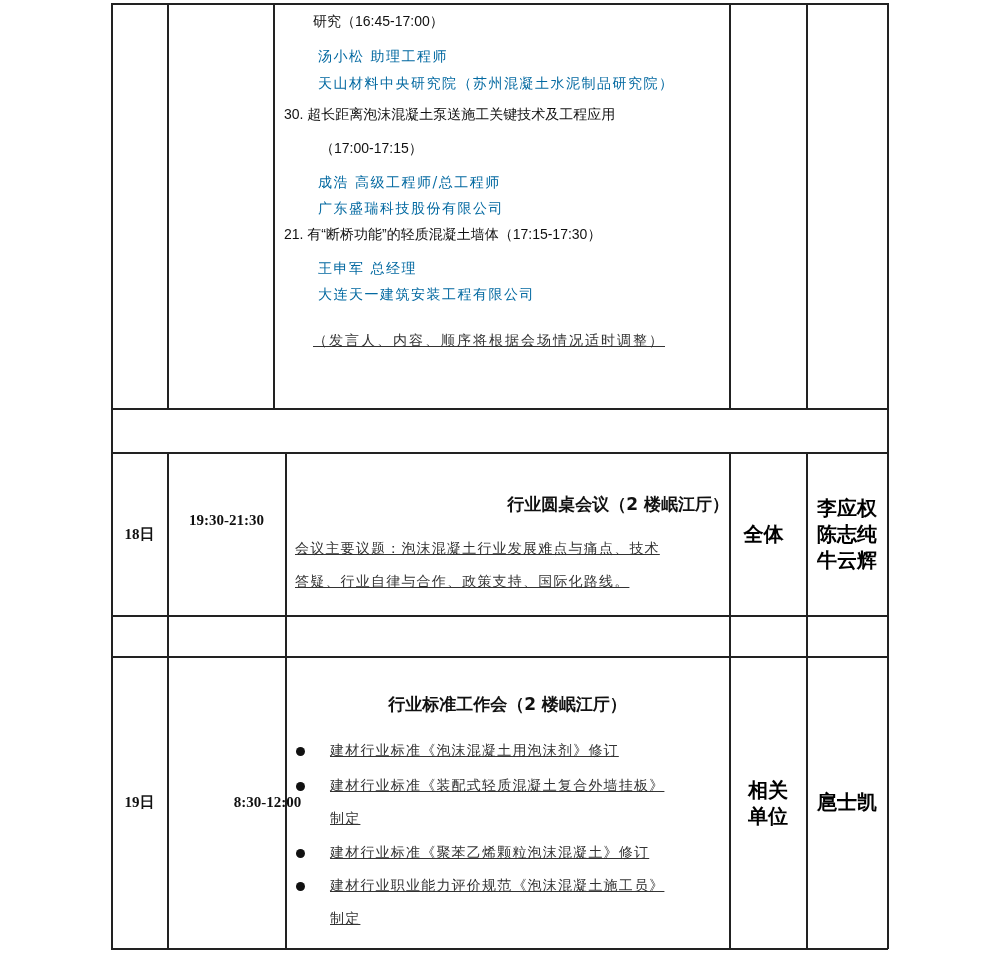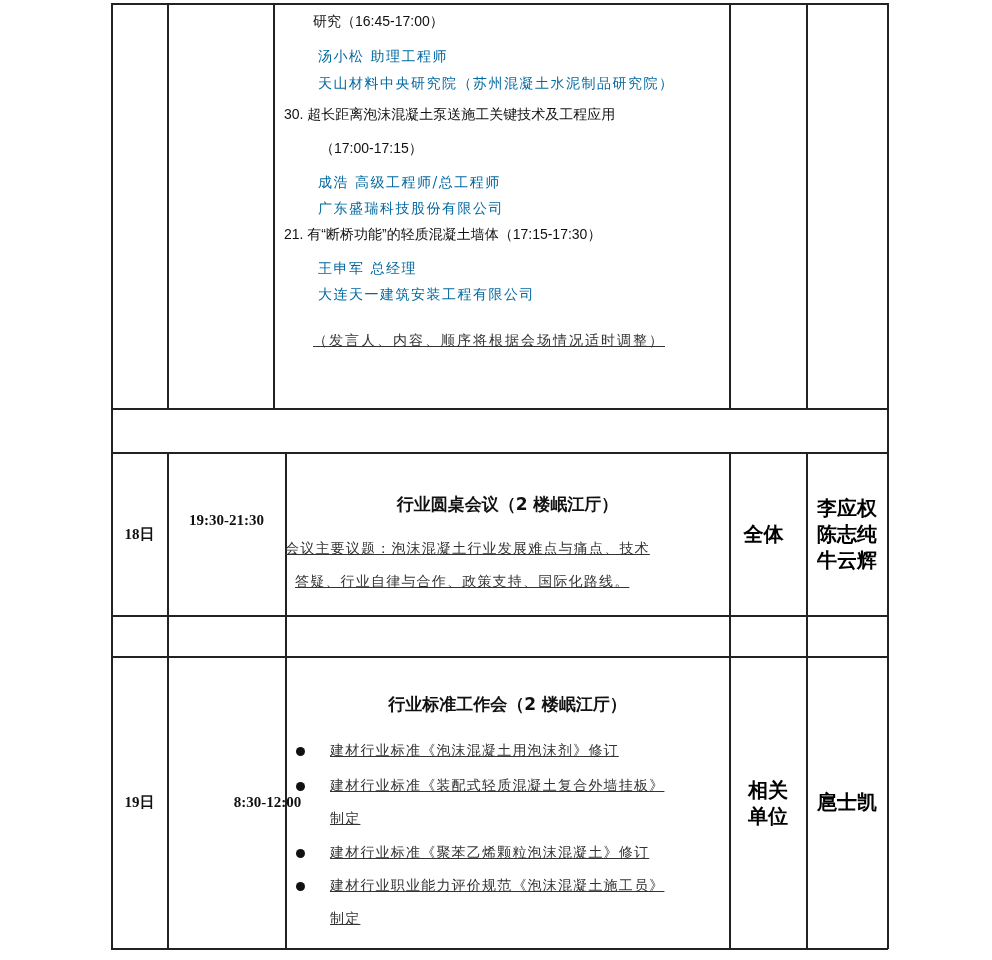--- a/index.html
+++ b/index.html
@@ -57,22 +57,22 @@
     <div class="txt body14" style="left:313px; top:332px; letter-spacing:2px;">（发言人、内容、顺序将根据会场情况适时调整）</div>
   </div>
 
   <div>
     <div class="center-col" style="left:112px; top:453px; width:55px; height:162px;">
       <span class="bold">18日</span>
     </div>
     <div class="center-col" style="left:168px; top:453px; width:117px; height:134px;">
       <span class="bold">19:30-21:30</span>
     </div>
-    <div class="txt hdr" style="left:286px; width:443px; text-align:center; top:493px;">行业圆桌会议（2 楼岷江厅）</div>
-    <div class="txt body14" style="left:285px; top:540px;">会议主要议题：泡沫混凝土行业发展难点与痛点、技术</div>
+    <div class="txt hdr" style="left:286px; width:443px; text-align:right; top:493px;">行业圆桌会议（2 楼岷江厅）</div>
+    <div class="txt body14" style="left:295px; top:540px;">会议主要议题：泡沫混凝土行业发展难点与痛点、技术</div>
     <div class="txt body14" style="left:295px; top:573px;">答疑、行业自律与合作、政策支持、国际化路线。</div>
     <div class="center-col" style="left:730px; top:453px; width:67px; height:162px;">
       <span class="boldsans">全体</span>
     </div>
     <div class="center-col" style="left:807px; top:453px; width:80px; height:162px; line-height:26px;">
       <span class="boldsans">李应权</span>
       <span class="boldsans">陈志纯</span>
       <span class="boldsans">牛云辉</span>
     </div>
   </div>

